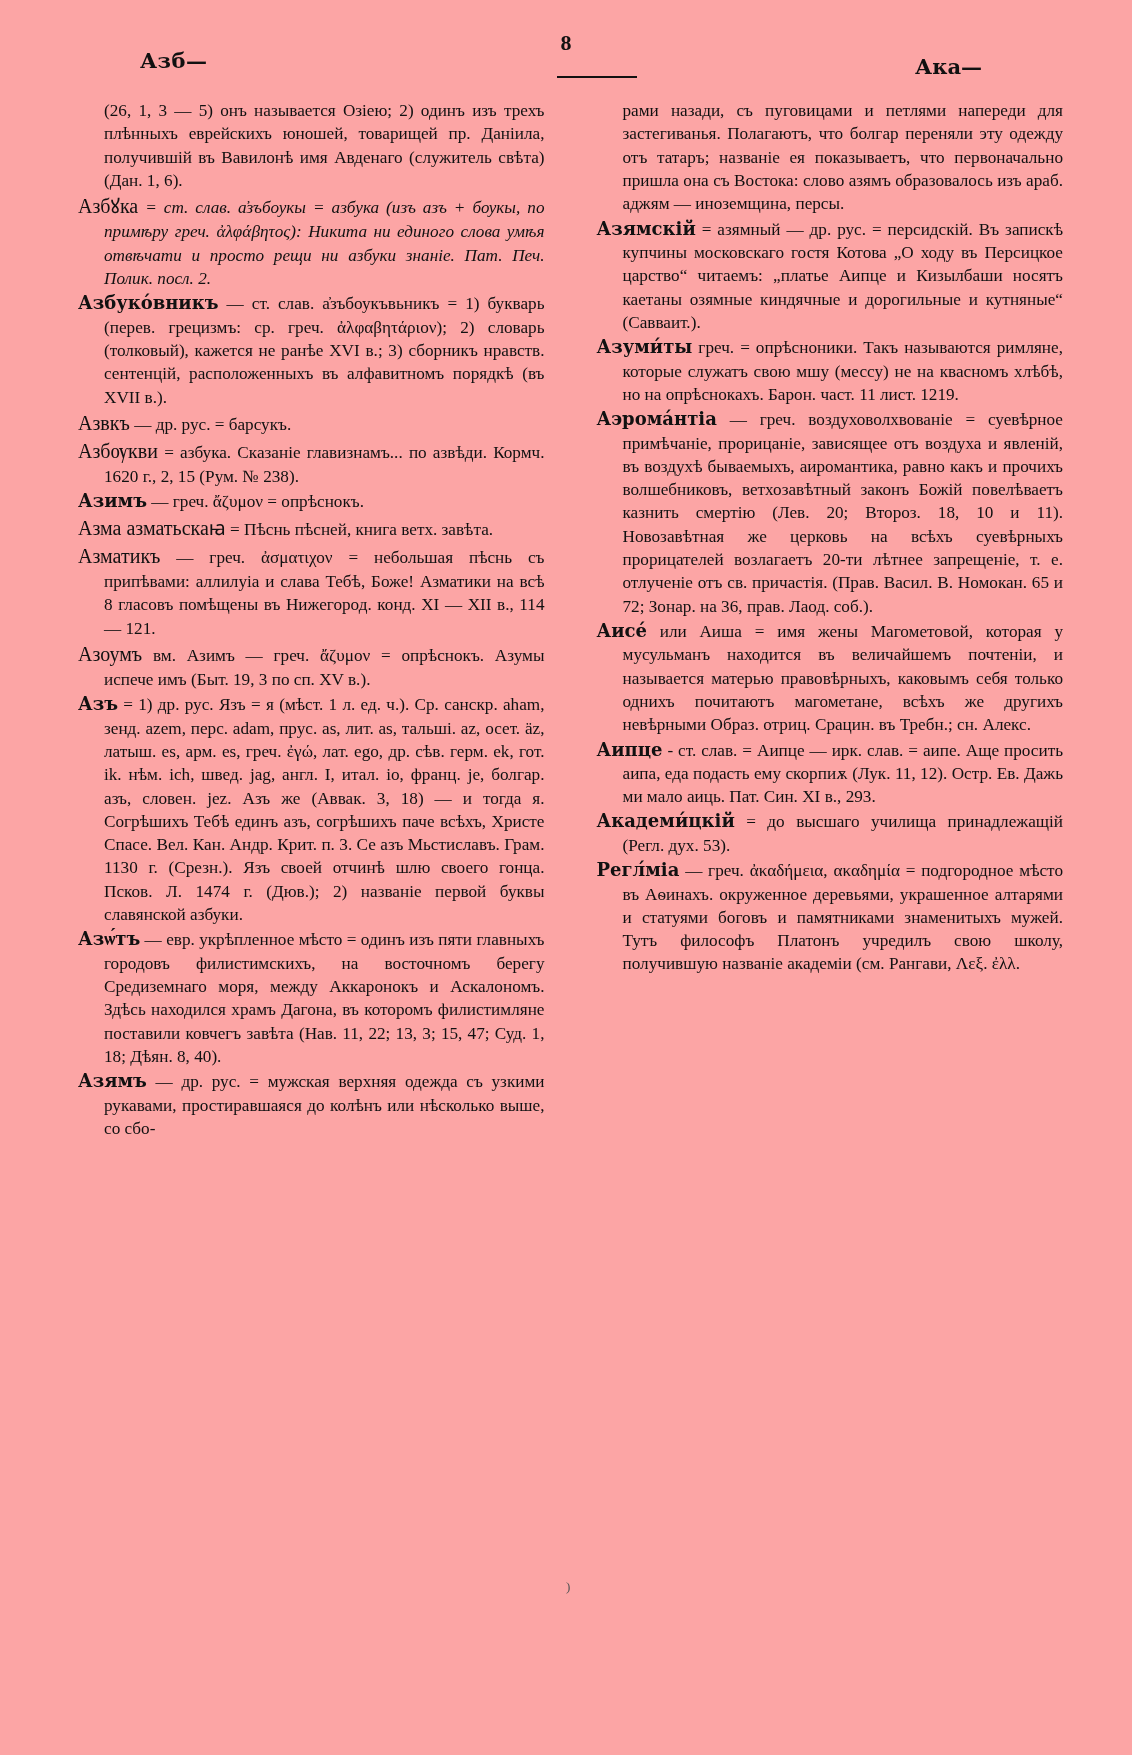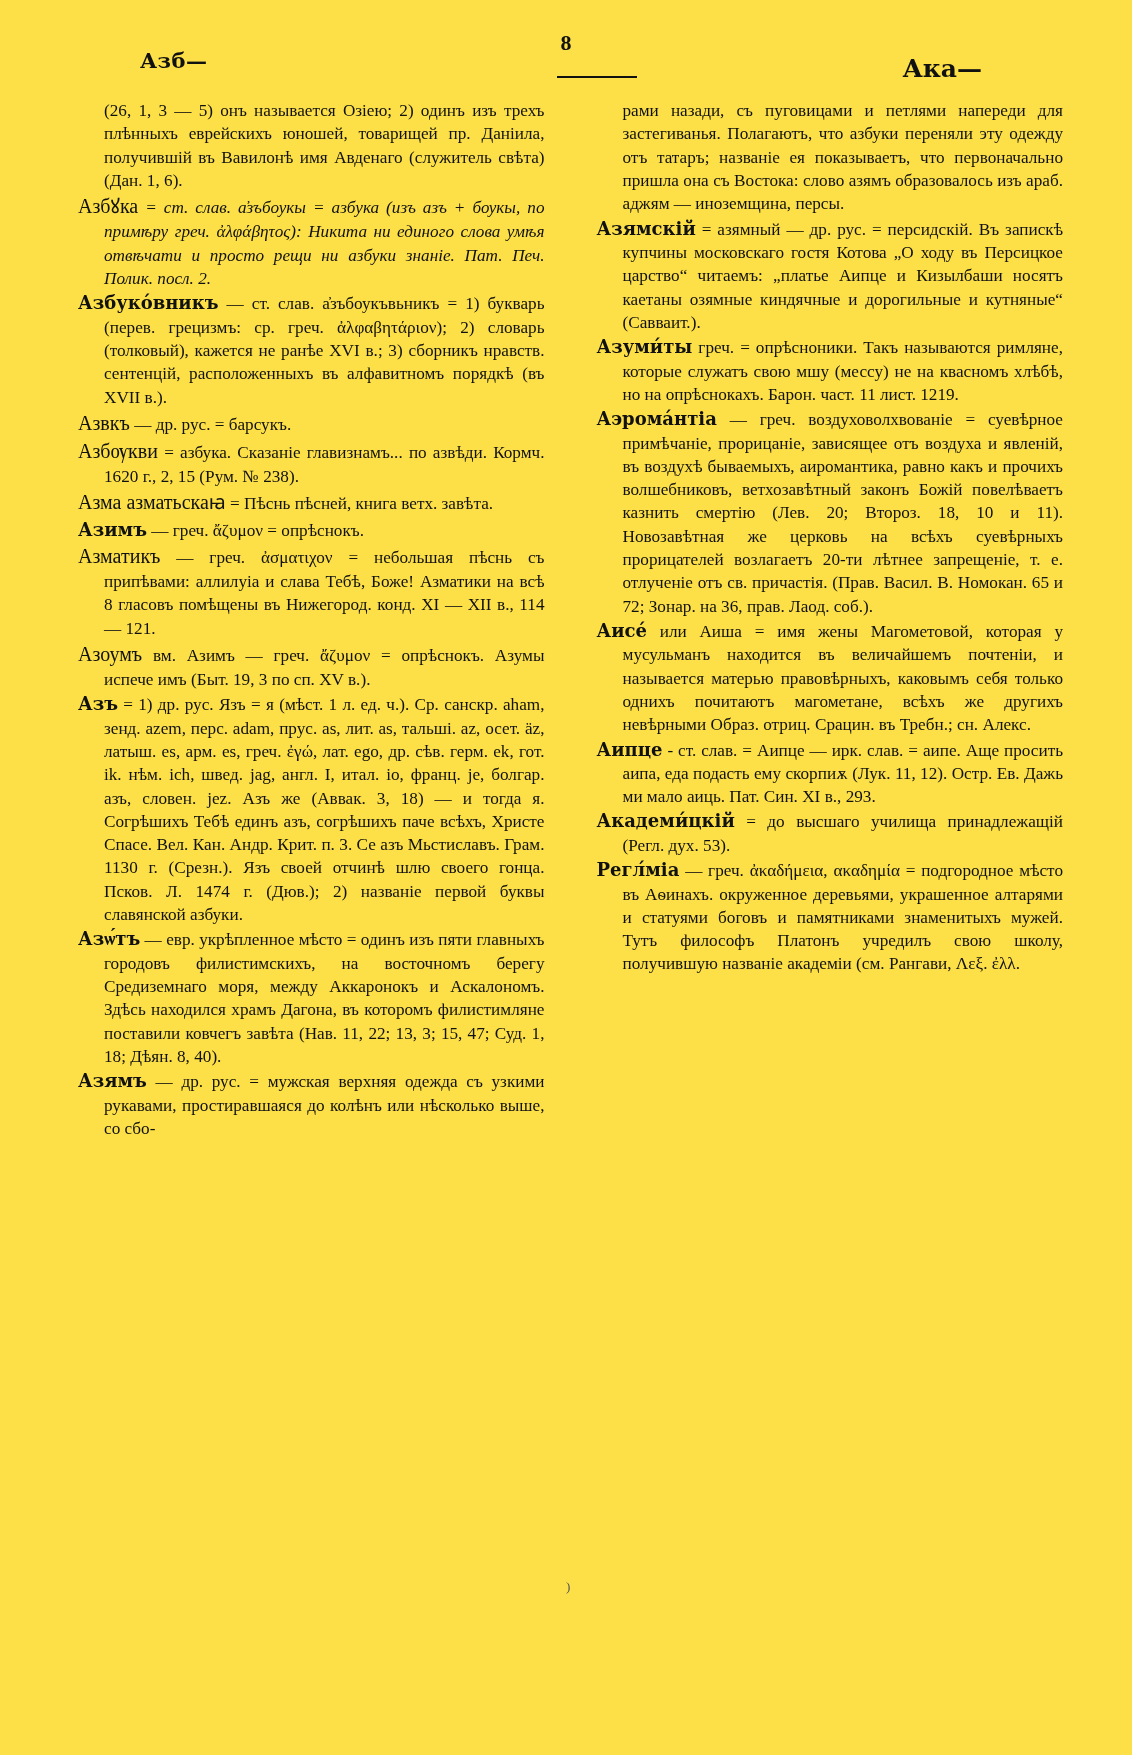--- a/index.html
+++ b/index.html
@@ -5,21 +5,21 @@
   html, body {
     margin: 0;
     padding: 0;
     background: #fdfcf8;
   }
   .page {
     position: relative;
     width: 1132px;
     height: 1755px;
     margin: 0 auto;
-    background: #fde047;
+    background: #fca5a5;
     font-family: "Liberation Serif", "DejaVu Serif", serif;
     color: #111;
     overflow: hidden;
   }
   
   .running-head {
     position: absolute;
     top: 30px;
     left: 0;
     width: 100%;
@@ -40,21 +40,21 @@
     width: 100%;
     top: 0;
     text-align: center;
     font-size: 22px;
     font-weight: bold;
   }
   .head-right {
     position: absolute;
     right: 150px;
     top: 24px;
-    font-size: 25px;
+    font-size: 21px;
     font-weight: bold;
     font-family: "DejaVu Serif", serif;
   }
   .head-rule {
     position: absolute;
     left: 557px;
     top: 46px;
     width: 80px;
     height: 2px;
     background: #111;
@@ -137,25 +137,25 @@
 
       <p class="entry">
         <span class="hang hw-slav">Азвкъ</span><span> — др. рус. = барсукъ.</span>
       </p>
 
       <p class="entry">
         <span class="hang hw-slav">Азбѹкви</span><span> = азбука. Сказаніе главизнамъ... по азвѣди. Кормч. 1620 г., 2, 15 (Рум. № 238).</span>
       </p>
 
       <p class="entry">
+        <span class="hang hw">Азимъ</span><span> — греч. ἄζυμον = опрѣснокъ.</span>
+      </p>
+
+      <p class="entry">
         <span class="hang hw-slav">Азма азматьскаꙗ</span><span> = Пѣснь пѣсней, книга ветх. завѣта.</span>
-      </p>
-
-      <p class="entry">
-        <span class="hang hw">Азимъ</span><span> — греч. ἄζυμον = опрѣснокъ.</span>
       </p>
 
       <p class="entry">
         <span class="hang hw-slav">Азматикъ</span><span> — греч. ἀσματιχον = небольшая пѣснь съ припѣвами: аллилуіа и слава Тебѣ, Боже! Азматики на всѣ 8 гласовъ помѣщены въ Нижегород. конд. XI — XII в., 114 — 121.</span>
       </p>
 
       <p class="entry">
         <span class="hang hw-slav">Азоумъ</span><span> вм. Азимъ — греч. ἄζυμον = опрѣснокъ. Азумы испече имъ (Быт. 19, 3 по сп. XV в.).</span>
       </p>
 
@@ -167,21 +167,21 @@
         <span class="hang hw">Азѡ́тъ</span><span> — евр. укрѣпленное мѣсто = одинъ изъ пяти главныхъ городовъ филистимскихъ, на восточномъ берегу Средиземнаго моря, между Аккаронокъ и Аскалономъ. Здѣсь находился храмъ Дагона, въ которомъ филистимляне поставили ковчегъ завѣта (Нав. 11, 22; 13, 3; 15, 47; Суд. 1, 18; Дѣян. 8, 40).</span>
       </p>
 
       <p class="entry">
         <span class="hang hw">Азямъ</span><span> — др. рус. = мужская верхняя одежда съ узкими рукавами, простиравшаяся до колѣнъ или нѣсколько выше, со сбо-</span>
       </p>
     </div>
 
     <div class="col">
       <p class="first-par">
-        <span>рами назади, съ пуговицами и петлями напереди для застегиванья. Полагаютъ, что азбуки переняли эту одежду отъ татаръ; названіе ея показываетъ, что первоначально пришла она съ Востока: слово азямъ образовалось изъ араб. аджям — иноземщина, персы.</span>
+        <span>рами назади, съ пуговицами и петлями напереди для застегиванья. Полагаютъ, что болгар переняли эту одежду отъ татаръ; названіе ея показываетъ, что первоначально пришла она съ Востока: слово азямъ образовалось изъ араб. аджям — иноземщина, персы.</span>
       </p>
 
       <p class="entry">
         <span class="hang hw">Азямскій</span><span> = азямный — др. рус. = персидскій. Въ запискѣ купчины московскаго гостя Котова „О ходу въ Персицкое царство“ читаемъ: „платье Аипце и Кизылбаши носятъ каетаны озямные киндячные и дорогильные и кутняные“ (Савваит.).</span>
       </p>
 
       <p class="entry">
         <span class="hang hw">Азуми́ты</span><span> греч. = опрѣсноники. Такъ называются римляне, которые служатъ свою мшу (мессу) не на квасномъ хлѣбѣ, но на опрѣснокахъ. Барон. част. 11 лист. 1219.</span>
       </p>
 

